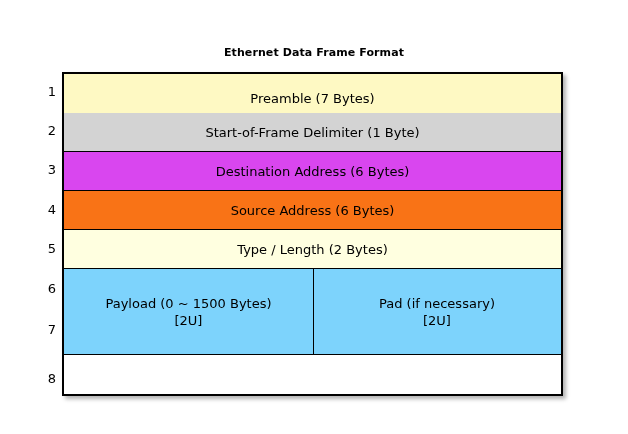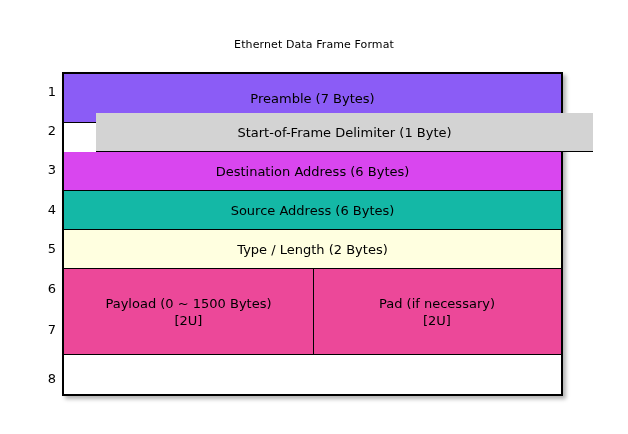--- a/index.html
+++ b/index.html
@@ -26,24 +26,25 @@
   
   .title-block {
     position: absolute;
     left: 0;
     top: 38px;
     width: 628px;
     text-align: center;
   }
   .title-main {
     font-size: 11px;
-    font-weight: normal;
+    font-weight: bold;
     color: #000000;
     letter-spacing: 0.1px;
     line-height: 14px;
+    margin-top: 8px;
   }
   .title-sub {
     font-size: 11px;
     font-weight: bold;
     color: #000000;
     line-height: 14px;
   }
 
   
   .row-numbers {
@@ -99,21 +100,21 @@
   }
 
   
   .split-row {
     position: absolute;
     left: 0;
     width: 497px;
     box-sizing: border-box;
     display: flex;
     border-bottom: 1px solid #000000;
-    background: #ec4899;
+    background: #7dd3fc;
   }
   .split-cell {
     display: flex;
     align-items: center;
     justify-content: center;
     box-sizing: border-box;
   }
   .split-cell.left {
     width: 250px;
     border-right: 1px solid #000000;
@@ -137,33 +138,33 @@
     <div class="row-number" style="top:91px">3</div>
     <div class="row-number" style="top:131px">4</div>
     <div class="row-number" style="top:170px">5</div>
     <div class="row-number" style="top:210px">6</div>
     <div class="row-number" style="top:251px">7</div>
     <div class="row-number" style="top:300px">8</div>
   </div>
 
   <div class="frame-table">
 
-    <div class="frame-row" style="top:0px; height:49px; background:#8b5cf6;">
+    <div class="frame-row" style="top:0px; height:49px; background:#fef9c3;">
       <span class="cell-text">Preamble (7 Bytes)</span>
     </div>
 
-    <div class="frame-row" style="top:39px; height:39px; background:#d3d3d3;margin-left:32px;">
+    <div class="frame-row" style="top:39px; height:39px; background:#d3d3d3;">
       <span class="cell-text">Start-of-Frame Delimiter (1 Byte)</span>
     </div>
 
     <div class="frame-row" style="top:78px; height:39px; background:#d946ef;">
       <span class="cell-text">Destination Address (6 Bytes)</span>
     </div>
 
-    <div class="frame-row" style="top:117px; height:39px; background:#14b8a6;">
+    <div class="frame-row" style="top:117px; height:39px; background:#f97316;">
       <span class="cell-text">Source Address (6 Bytes)</span>
     </div>
 
     <div class="frame-row" style="top:156px; height:39px; background:#ffffe0;">
       <span class="cell-text">Type / Length (2 Bytes)</span>
     </div>
 
     <div class="split-row" style="top:195px; height:86px;">
       <div class="split-cell left">
         <span class="cell-text">Payload (0 ~ 1500 Bytes)

